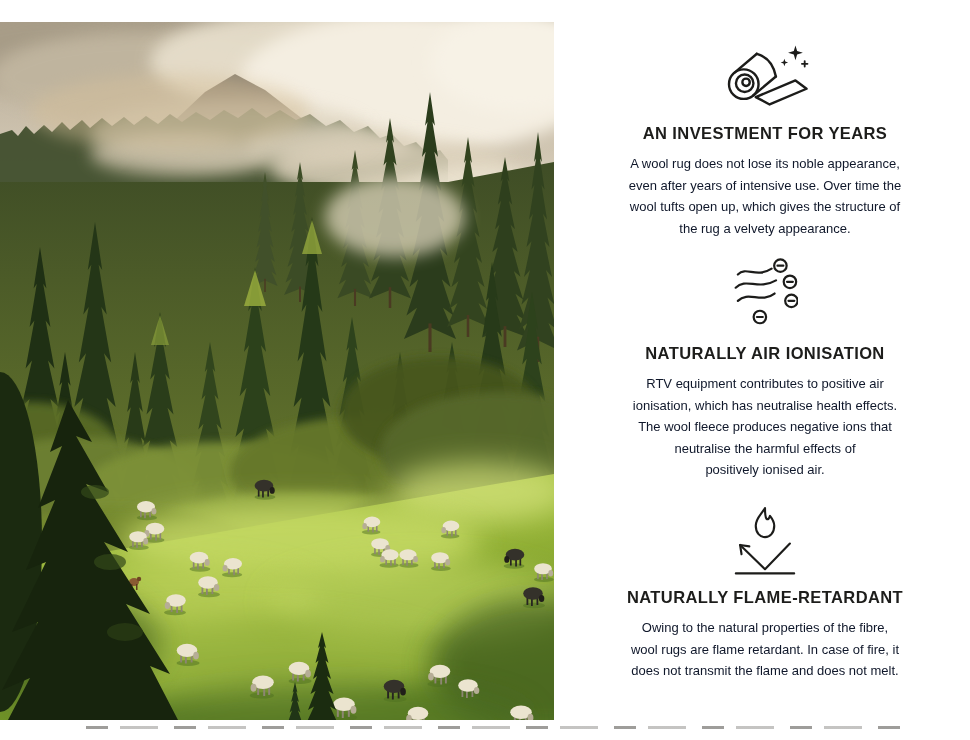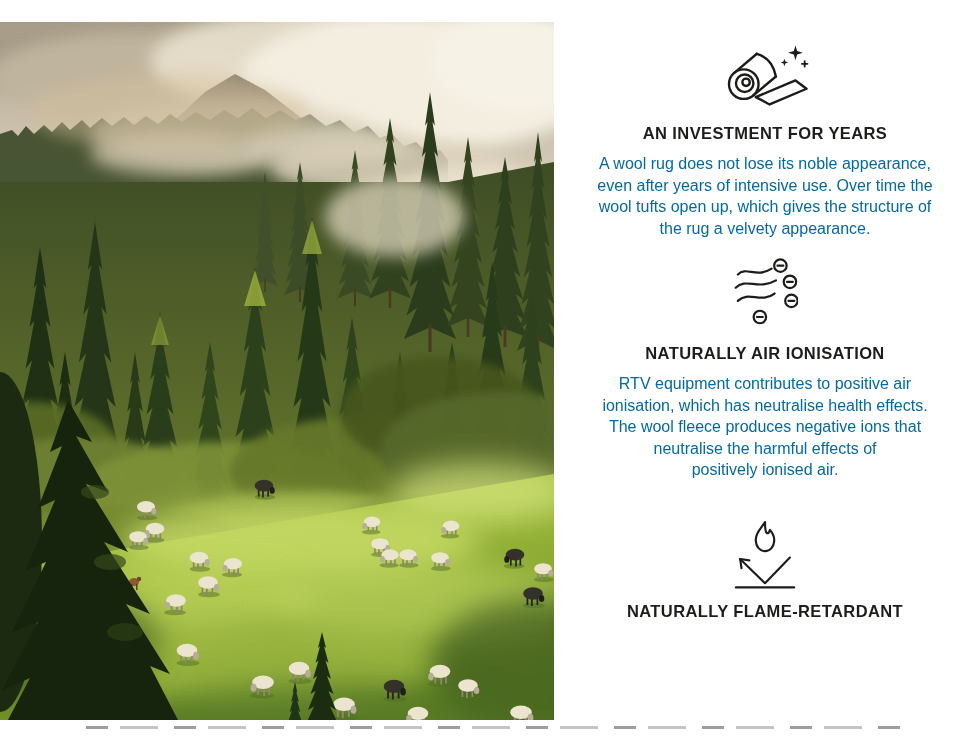--- a/index.html
+++ b/index.html
@@ -12,35 +12,35 @@
   }
   .photo svg{display:block;}
   .features{
     position:absolute;left:560px;top:0;width:410px;height:740px;text-decoration:underline;
   }
   .feature{
     position:absolute;left:0;width:100%;text-align:center;
   }
   .f1{top:38px;}
   .f2{top:258px;}
-  .f3{top:518px;}
+  .f3{top:504px;}
   .icon-wrap{
     width:100%;display:flex;justify-content:center;align-items:flex-end;
   }
   .f1 .icon-wrap{height:72px;}
   .f2 .icon-wrap{height:74px;}
   .f3 .icon-wrap{height:72px;}
   .feature h3{
     margin:12px 0 0 0;
     font-size:16.5px;font-weight:bold;letter-spacing:.4px;color:#1d1d1b;
   }
   .f1 h3{margin-top:14px;}
   .feature p{
     margin:10px 0 0 0;
-    font-size:16px;line-height:21.5px;color:#0369a1;white-space:pre-line;
+    font-size:13px;line-height:21.5px;color:#0f172a;white-space:pre-line;
   }
   .bottom-edge{
     position:absolute;left:86px;top:726px;width:814px;height:2.5px;
     background:repeating-linear-gradient(90deg,
       rgba(62,60,54,.5) 0 22px, rgba(62,60,54,0) 22px 34px,
       rgba(62,60,54,.3) 34px 72px, rgba(62,60,54,0) 72px 88px);
   }
 </style>
 </head>
 <body>
@@ -276,17 +276,20 @@
   <section class="feature f3">
     <div class="icon-wrap">
       <svg width="64" height="72" viewBox="0 0 90 100" fill="none" stroke="#1c1c1a" stroke-width="3" stroke-linecap="round" stroke-linejoin="round">
         <path d="M45,5 C40,14 32,19 32,30 C32,40 38,46 45,46 C52,46 58,40 58,30 C58,25 56,21 52,16 C51,20 49,22 47,20 C45,17 45,11 45,5 Z"></path>
         <path d="M10,57 L45,91 L80,55"></path>
         <path d="M10,57 L12,70 M10,57 L23,59"></path>
         <path d="M4,97 L86,97"></path>
       </svg>
     </div>
     <h3>NATURALLY FLAME-RETARDANT</h3>
+    <p>Owing to the natural properties of the fibre,
+wool rugs are flame retardant. In case of fire, it
+does not transmit the flame and does not melt.</p>
   </section>
 
 </div>
 
 <div class="bottom-edge"></div>
 
 </body></html>

